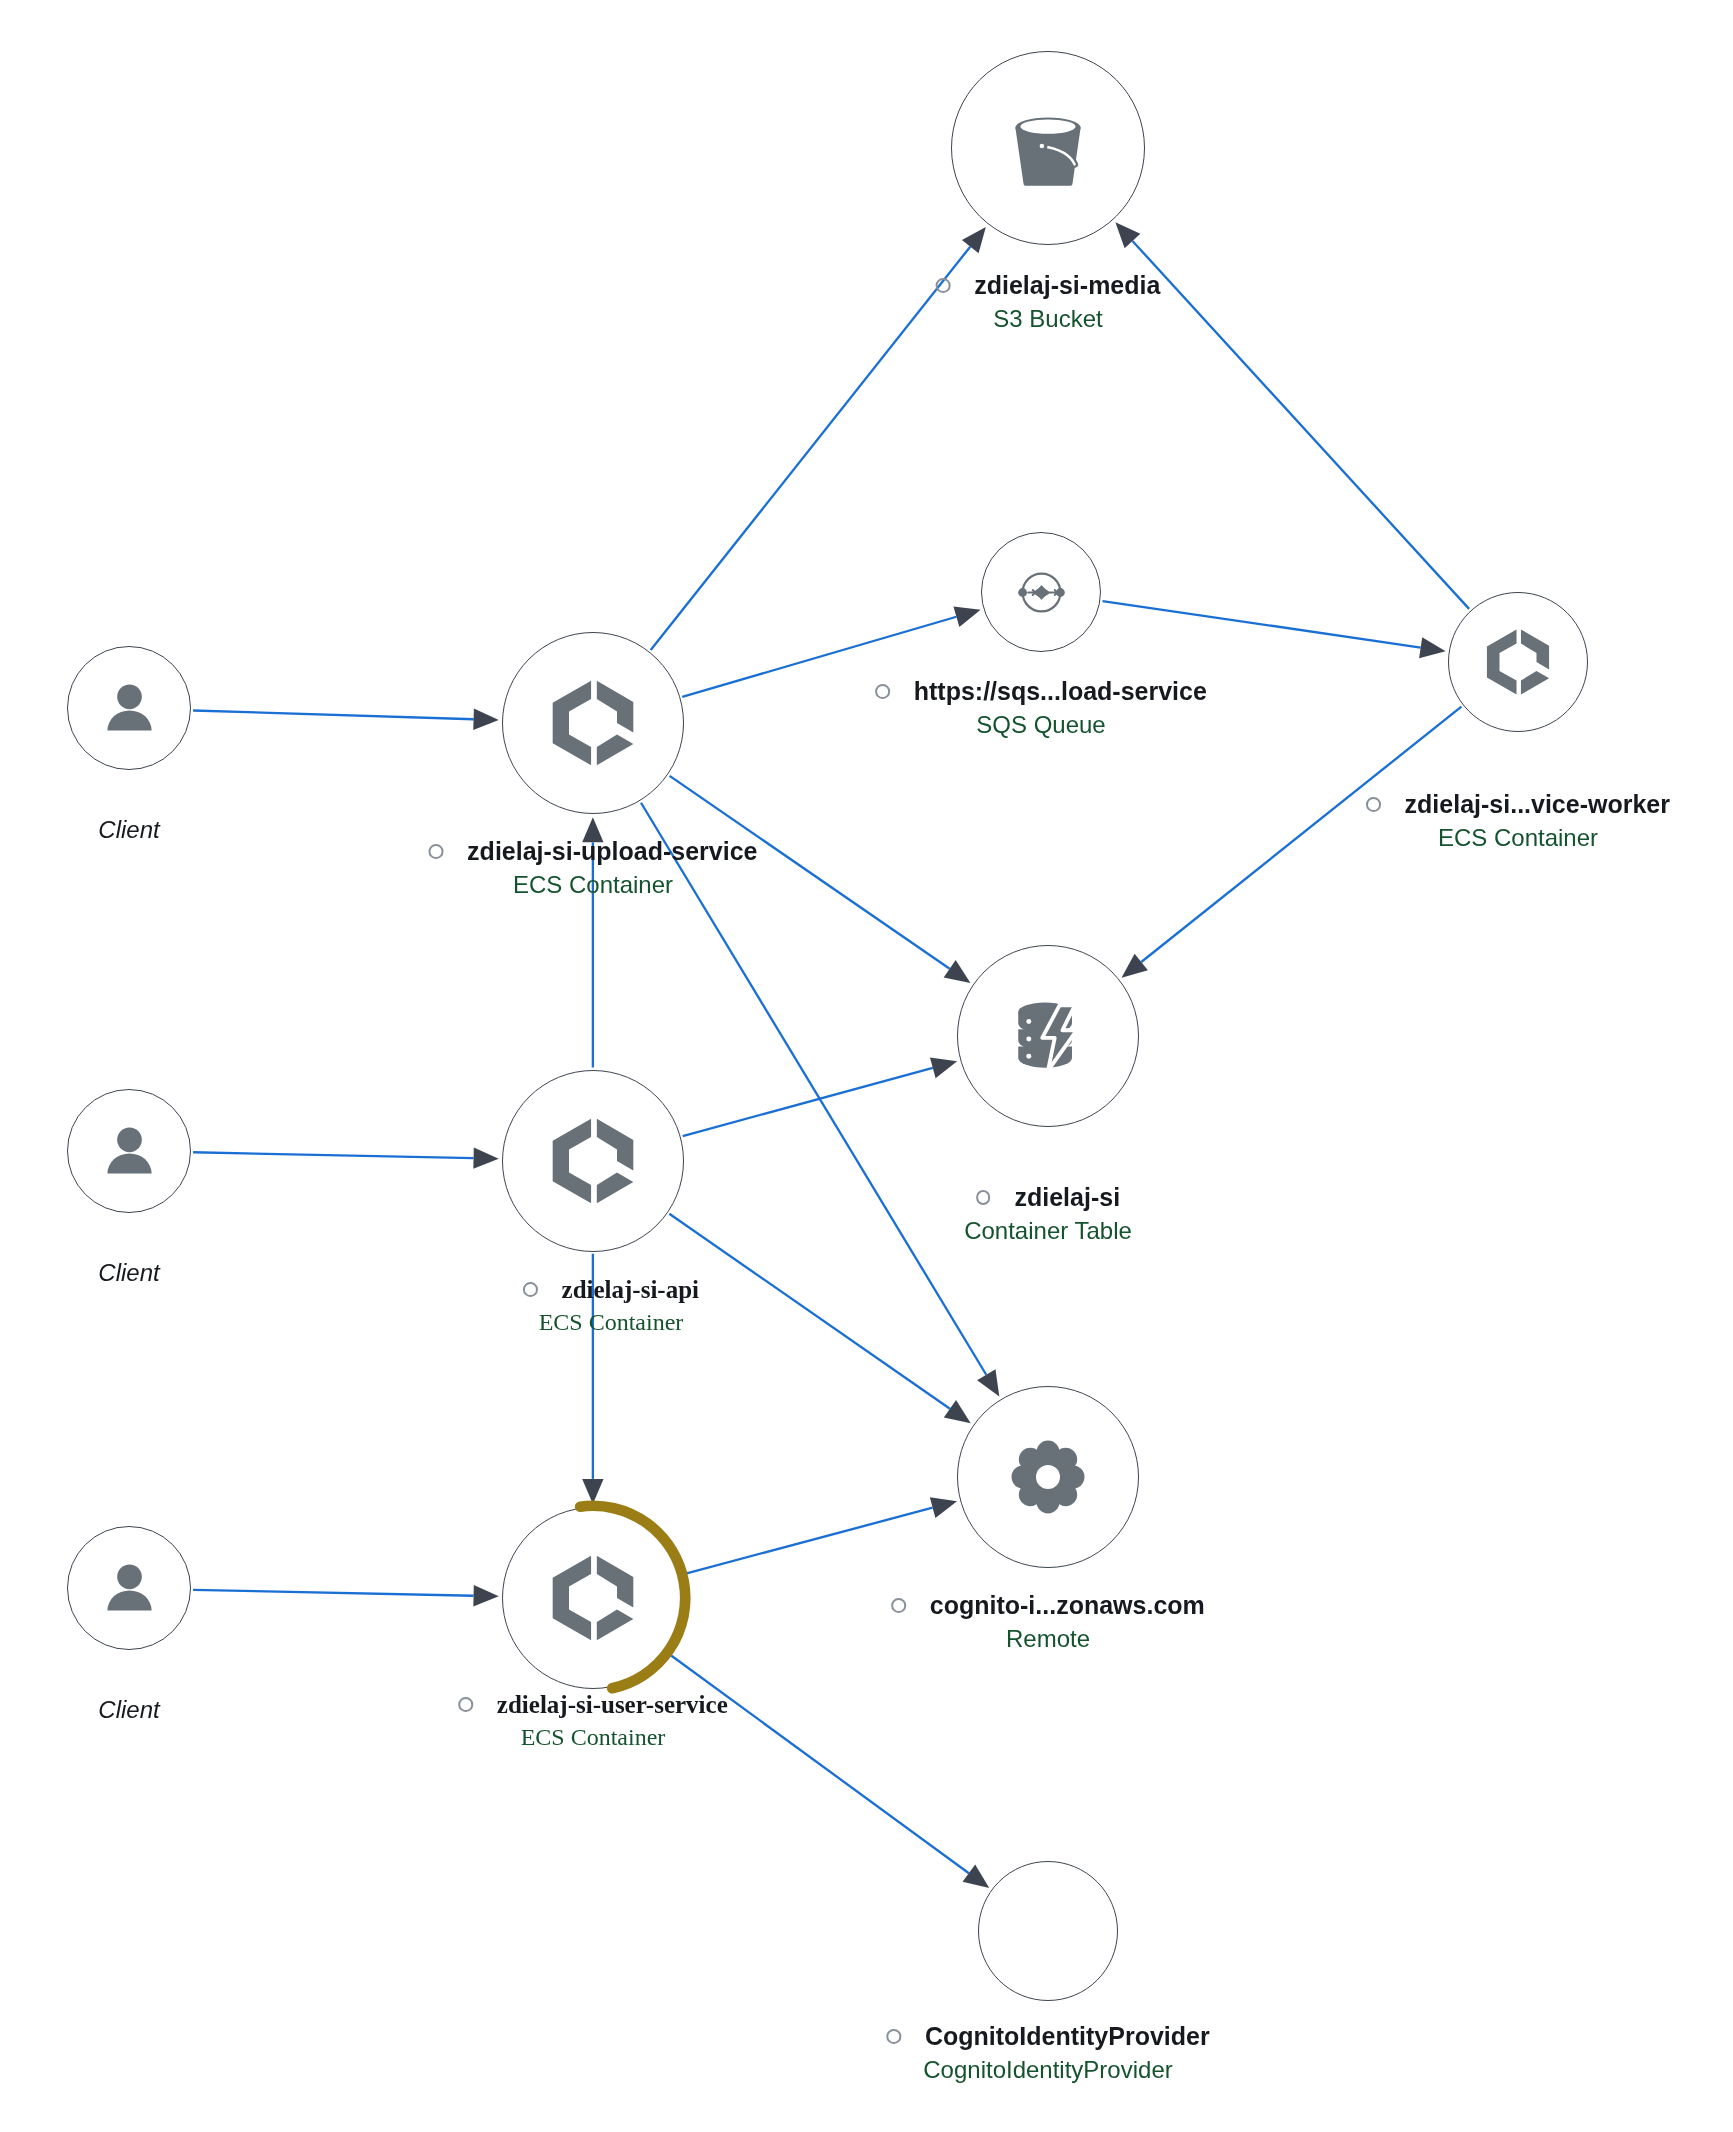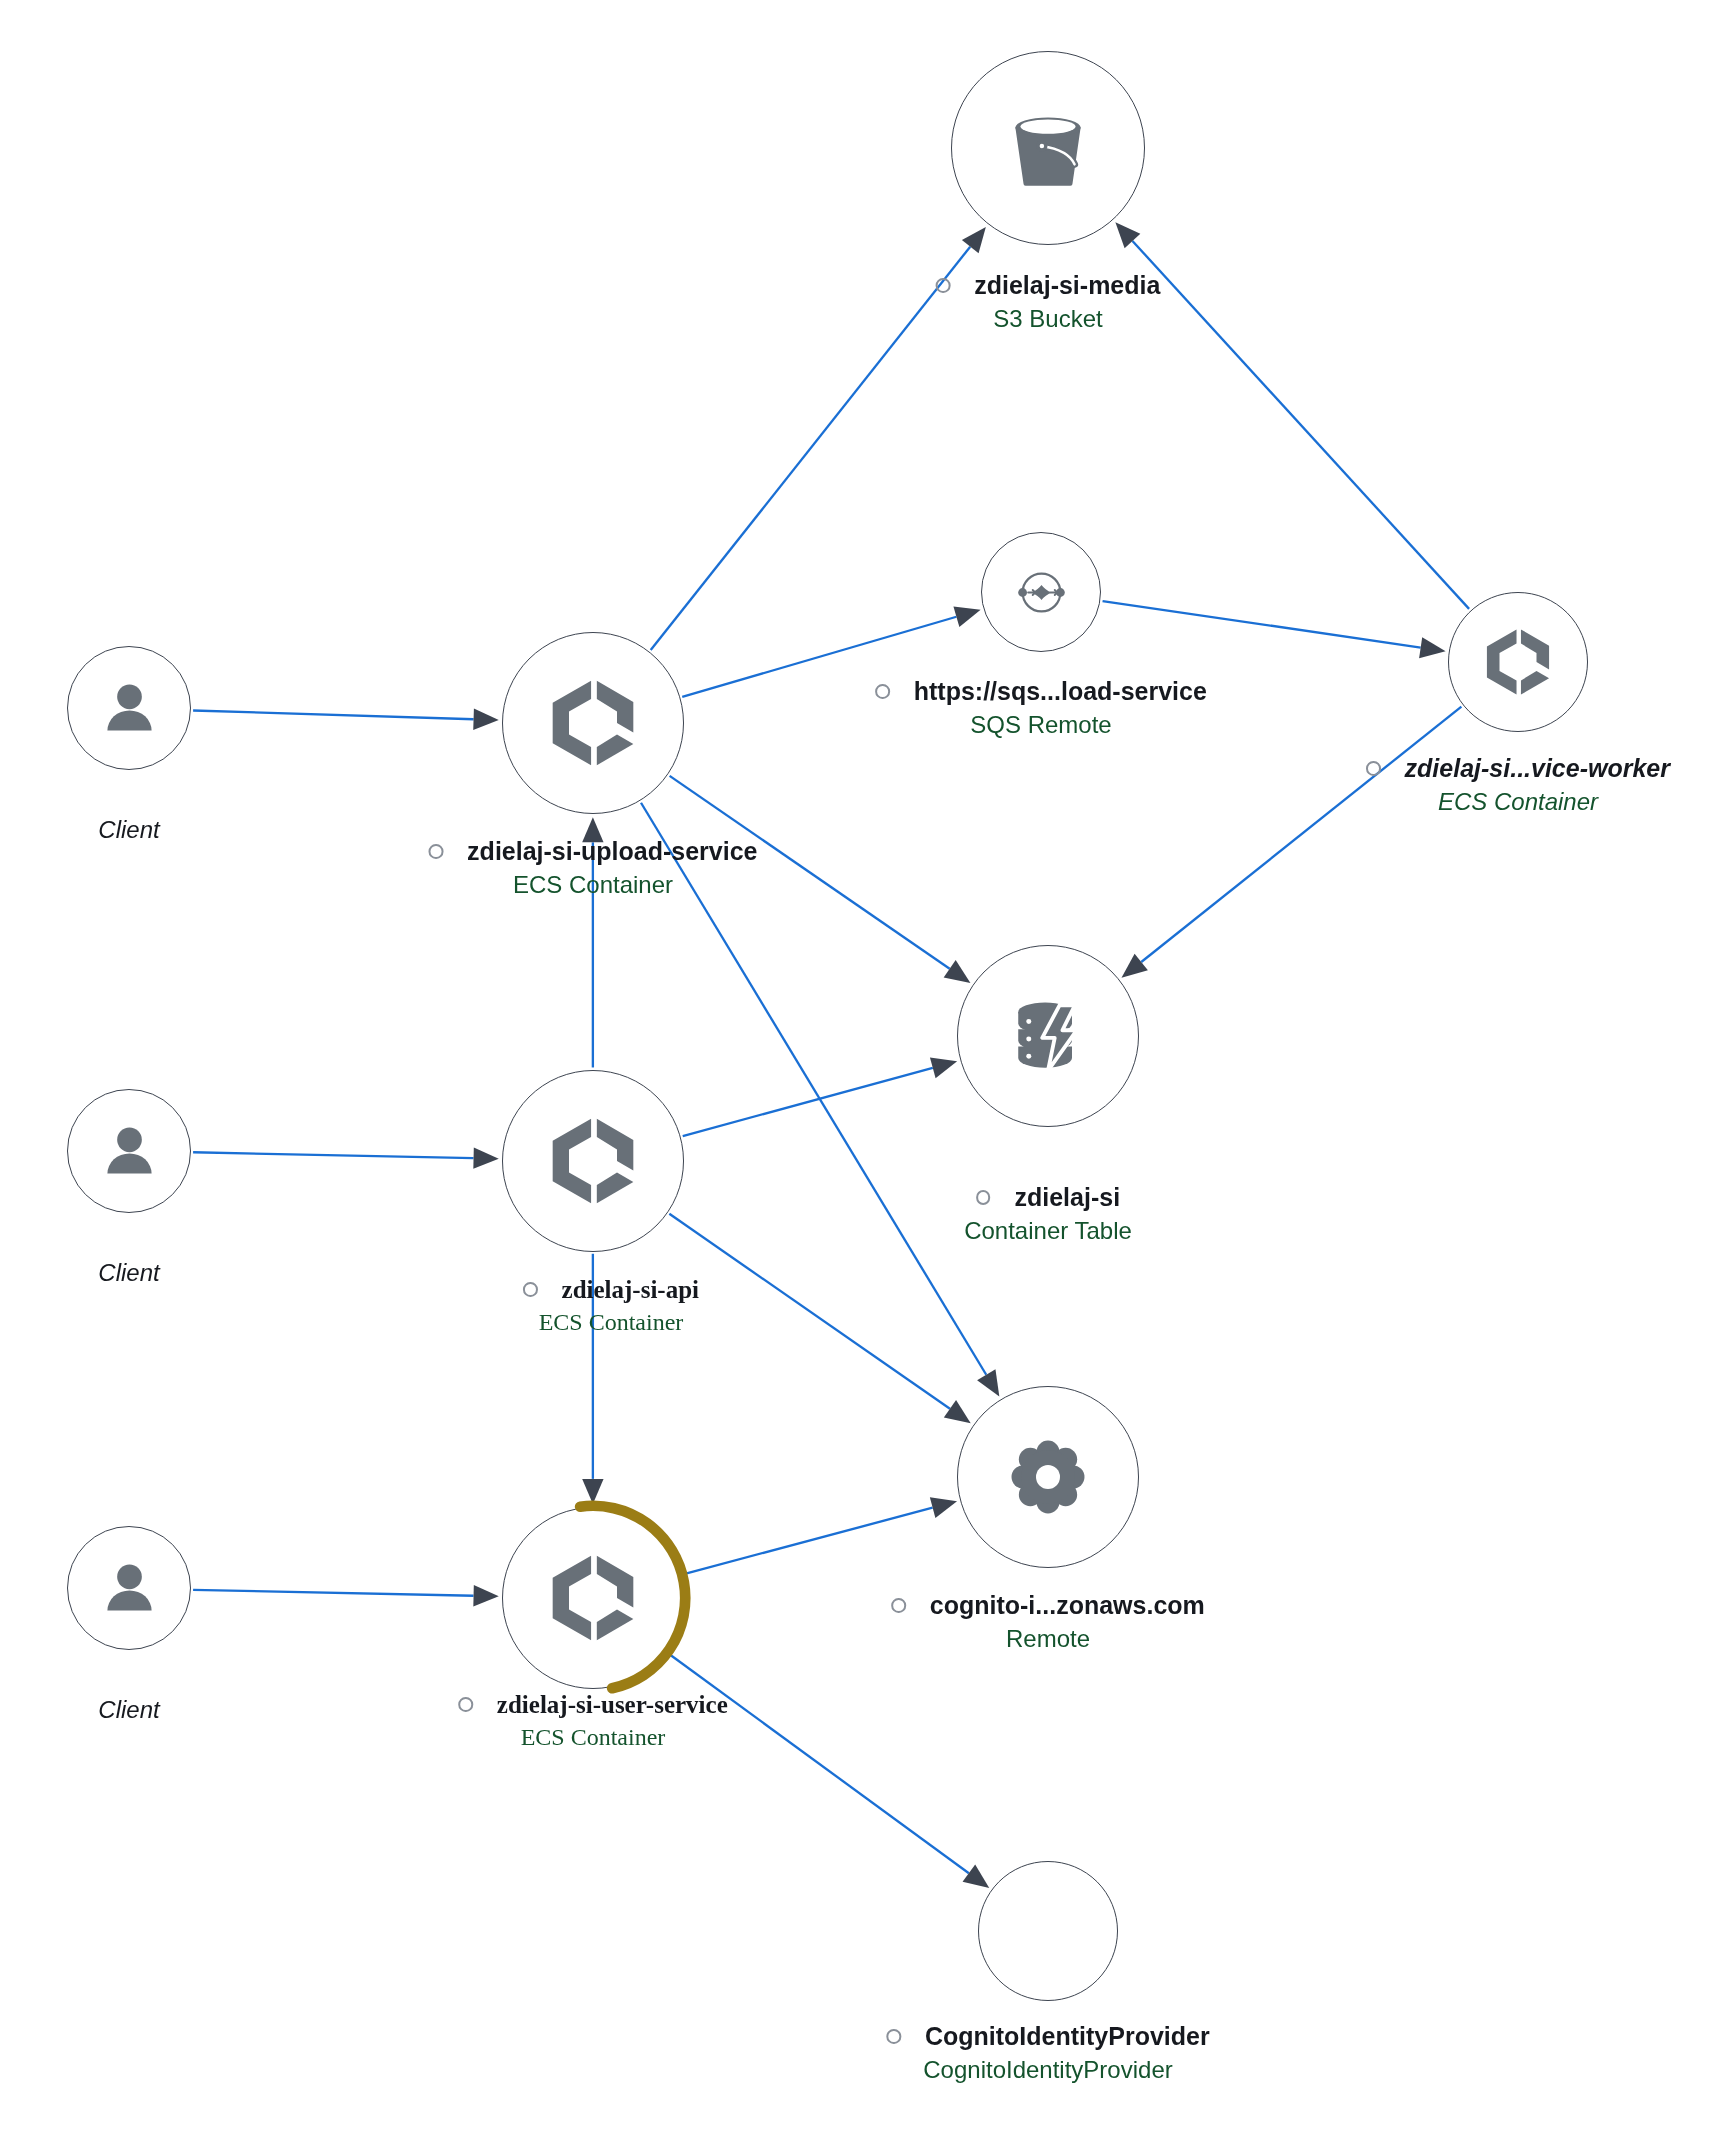--- a/index.html
+++ b/index.html
@@ -213,23 +213,23 @@
           <span class="ring" style="border-color: rgb(138, 144, 153);"></span>
           <span>zdielaj-si-media</span>
         </div>
         <div class="sub">S3 Bucket</div>
       </div>
       <div class="label" style="left: 1041px; top: 675px;">
         <div class="ttl">
           <span class="ring" style="border-color: rgb(138, 144, 153);"></span>
           <span>https://sqs...load-service</span>
         </div>
-        <div class="sub">SQS Remote</div>
-      </div>
-      <div class="label" style="left: 1518px; top: 752px; font-style: italic;">
+        <div class="sub">SQS Queue</div>
+      </div>
+      <div class="label" style="left: 1518px; top: 788px;">
         <div class="ttl">
           <span class="ring" style="border-color: rgb(138, 144, 153);"></span>
           <span>zdielaj-si...vice-worker</span>
         </div>
         <div class="sub">ECS Container</div>
       </div>
       <div class="label" style="left: 1048px; top: 1149px; margin-top: 32px;">
         <div class="ttl">
           <span class="ring" style="border-color: rgb(138, 144, 153);"></span>
           <span>zdielaj-si</span>

